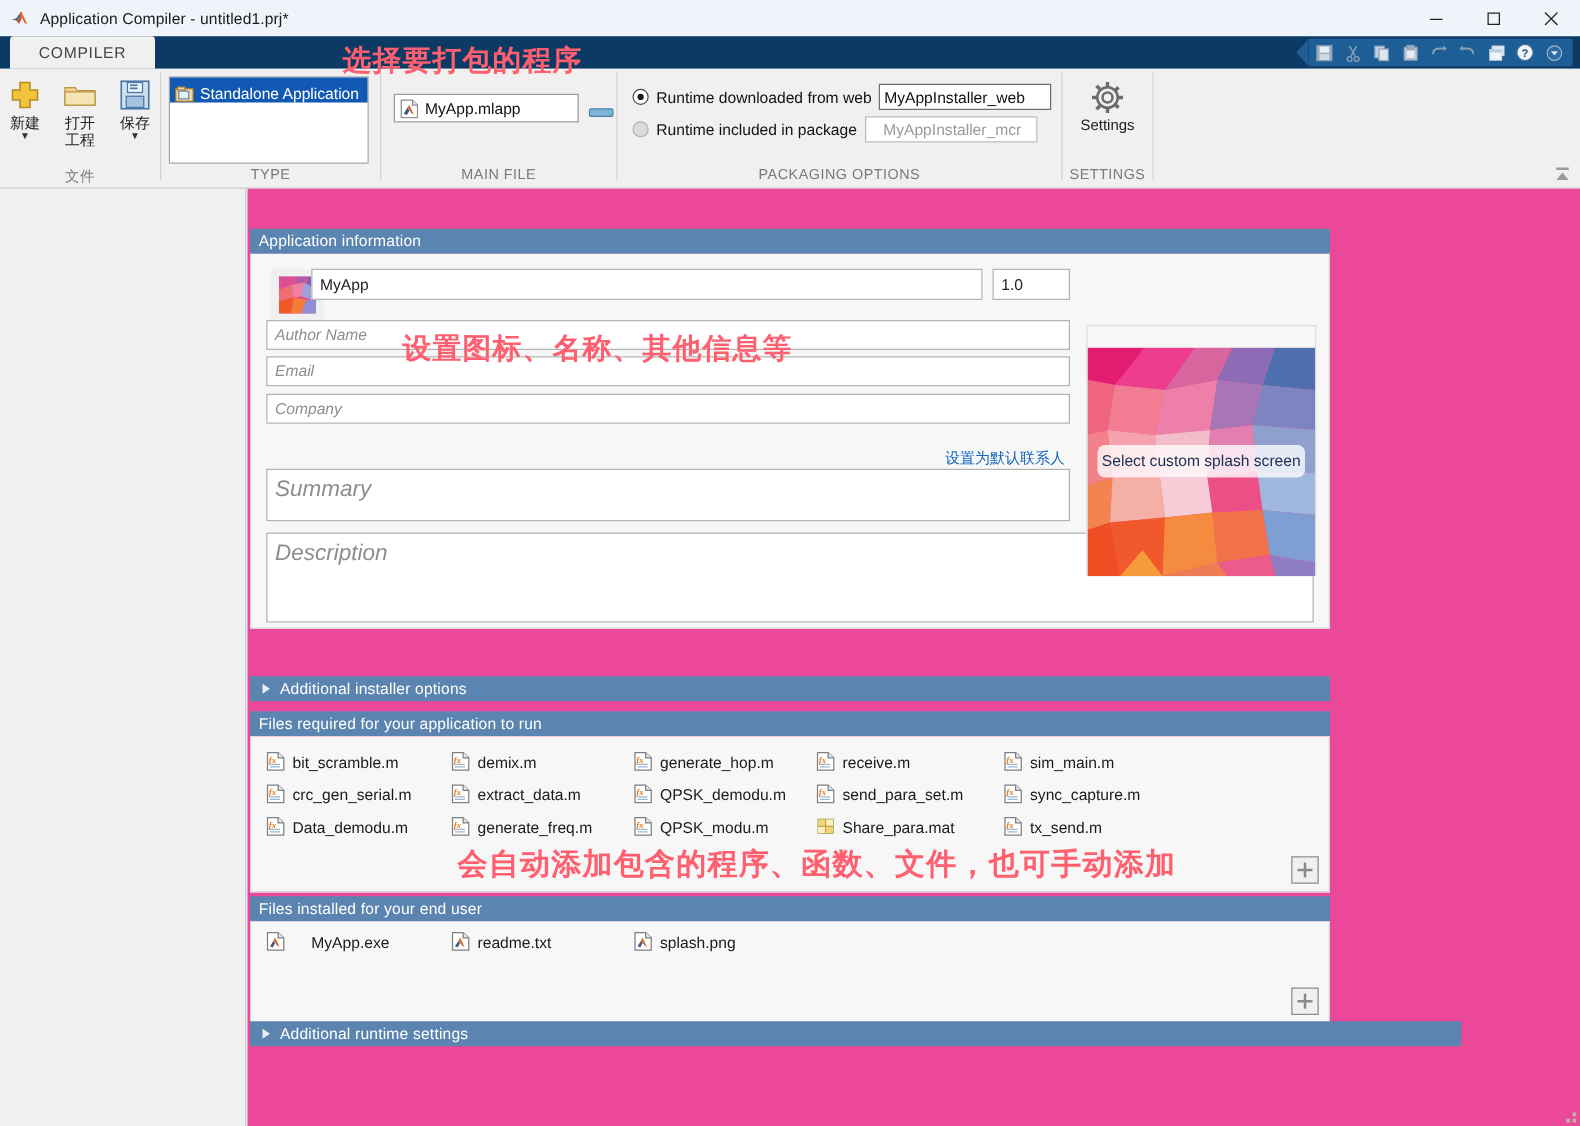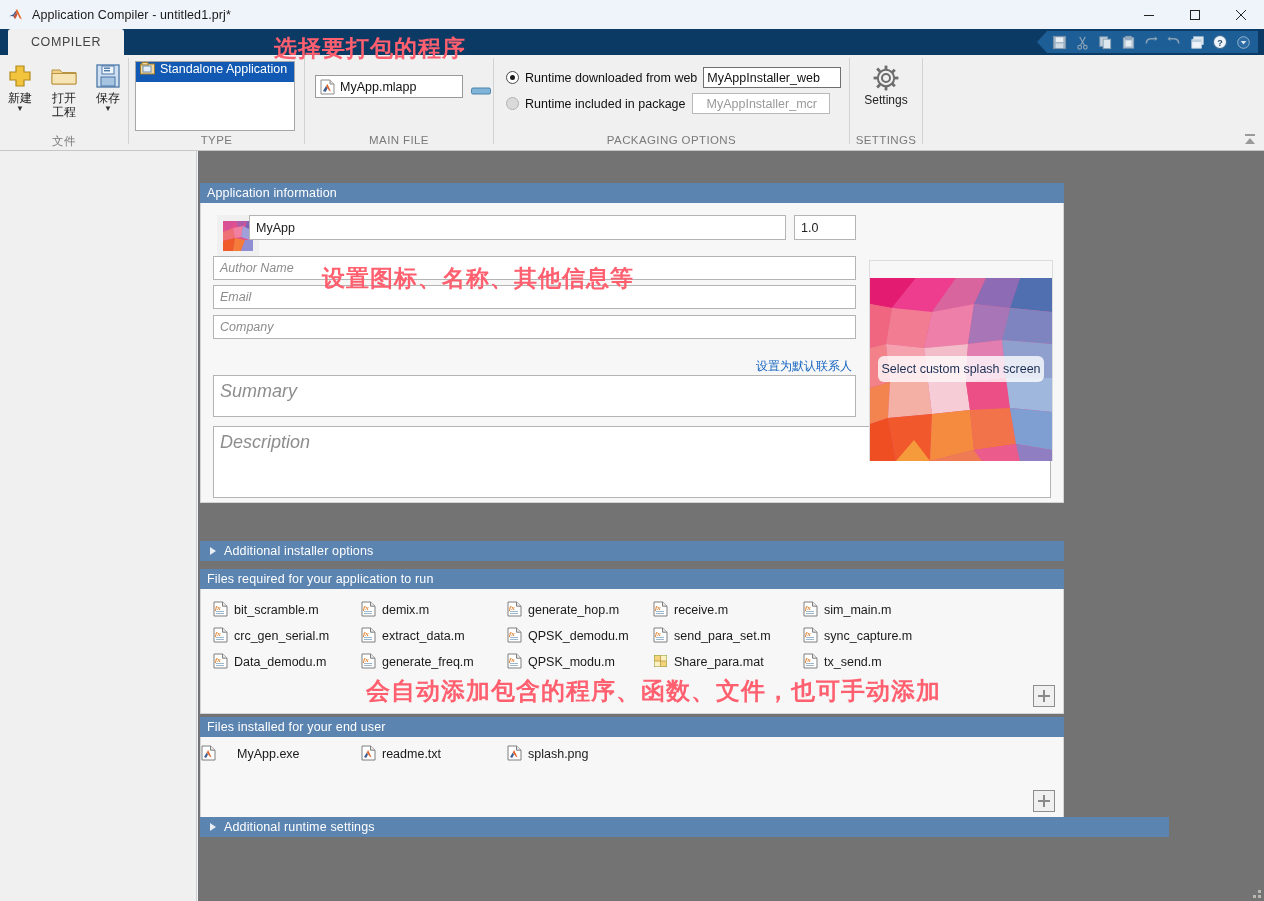--- a/index.html
+++ b/index.html
@@ -83,21 +83,21 @@
   .bigbtn .lbl { font-size: 12px; color: #222; line-height: 14px; text-align: center; }
   .bigbtn .caret { font-size: 8px; color: #333; line-height: 9px; margin-top: -1px; }
   .icon-box { width: 30px; height: 30px; position: relative; }
 
   
   .type-list {
     width: 160px; height: 70px; background: #fff; border: 1px solid #a7a7a7;
     margin: 2px 6px 0 6px; position: relative;
   }
   .type-item {
-    height: 20px; background: #1159b2; color: #fff; display: flex; align-items: flex-start;
+    height: 20px; background: #1159b2; color: #fff; display: flex; align-items: flex-end;
     gap: 5px; padding: 0 4px; font-size: 12.5px;
   }
 
   
   .mainfile-row { display: flex; align-items: center; gap: 8px; margin: 16px 10px 0 10px; }
   .mainfile-box {
     width: 148px; height: 23px; background: #fff; border: 1px solid #9a9a9a;
     display: flex; align-items: center; gap: 5px; padding-left: 4px; font-size: 12.5px; color: #111;
   }
   .minus-btn { width: 20px; height: 10px; }
@@ -123,21 +123,21 @@
     position: absolute; right: 6px; bottom: 3px; width: 16px; height: 14px;
   }
 
   
   .left-strip {
     position: absolute; left: 0; top: 151px; width: 197px; height: 750px;
     background: #f0f0f0; border-right: 1px solid #cfcfcf;
   }
   .content {
     position: absolute; left: 198px; top: 151px; width: 1066px; height: 750px;
-    background: #737373;
+    background: #ec4899;
   }
 
   
   .panel-head {
     background: #5b84b1; color: #fff; font-size: 12.5px;
     height: 20px; display: flex; align-items: center; padding-left: 7px;
     letter-spacing: 0.15px;
   }
   .panel-head.collapsible { gap: 8px; padding-left: 10px; }
   .tri {
@@ -728,21 +728,21 @@
         </div>
 
         <div class="plus-btn" style="right:8px;bottom:6px;"></div>
       </div>
     </div>
 
     <div id="filesinst">
       <div class="panel-head">Files installed for your end user</div>
       <div class="panel-body">
         <div class="file-grid">
-          <div class="file-item" style="left:0;top:2px;gap:21px;">
+          <div class="file-item" style="left:12px;top:2px;gap:21px;">
             <span class="fi-icon">
               <svg width="15" height="16" viewBox="0 0 15 16">
                   <path d="M1 1 H9.5 L14 5.2 V15 H1 Z" fill="#fff" stroke="#7f7f7f"></path>
                   <path d="M9.5 1 V5.2 H14" fill="#e8e8e8" stroke="#7f7f7f"></path>
                   <path d="M3 12 L5.8 7.5 L7 9.5 L5.2 13 Z" fill="#3f5f92"></path>
                   <path d="M5.8 7.5 L7.1 5 L10.6 12.5 L8.8 11.6 Z" fill="#e2642a"></path>
                 </svg>
             </span>
             <span>MyApp.exe</span>
           </div>

